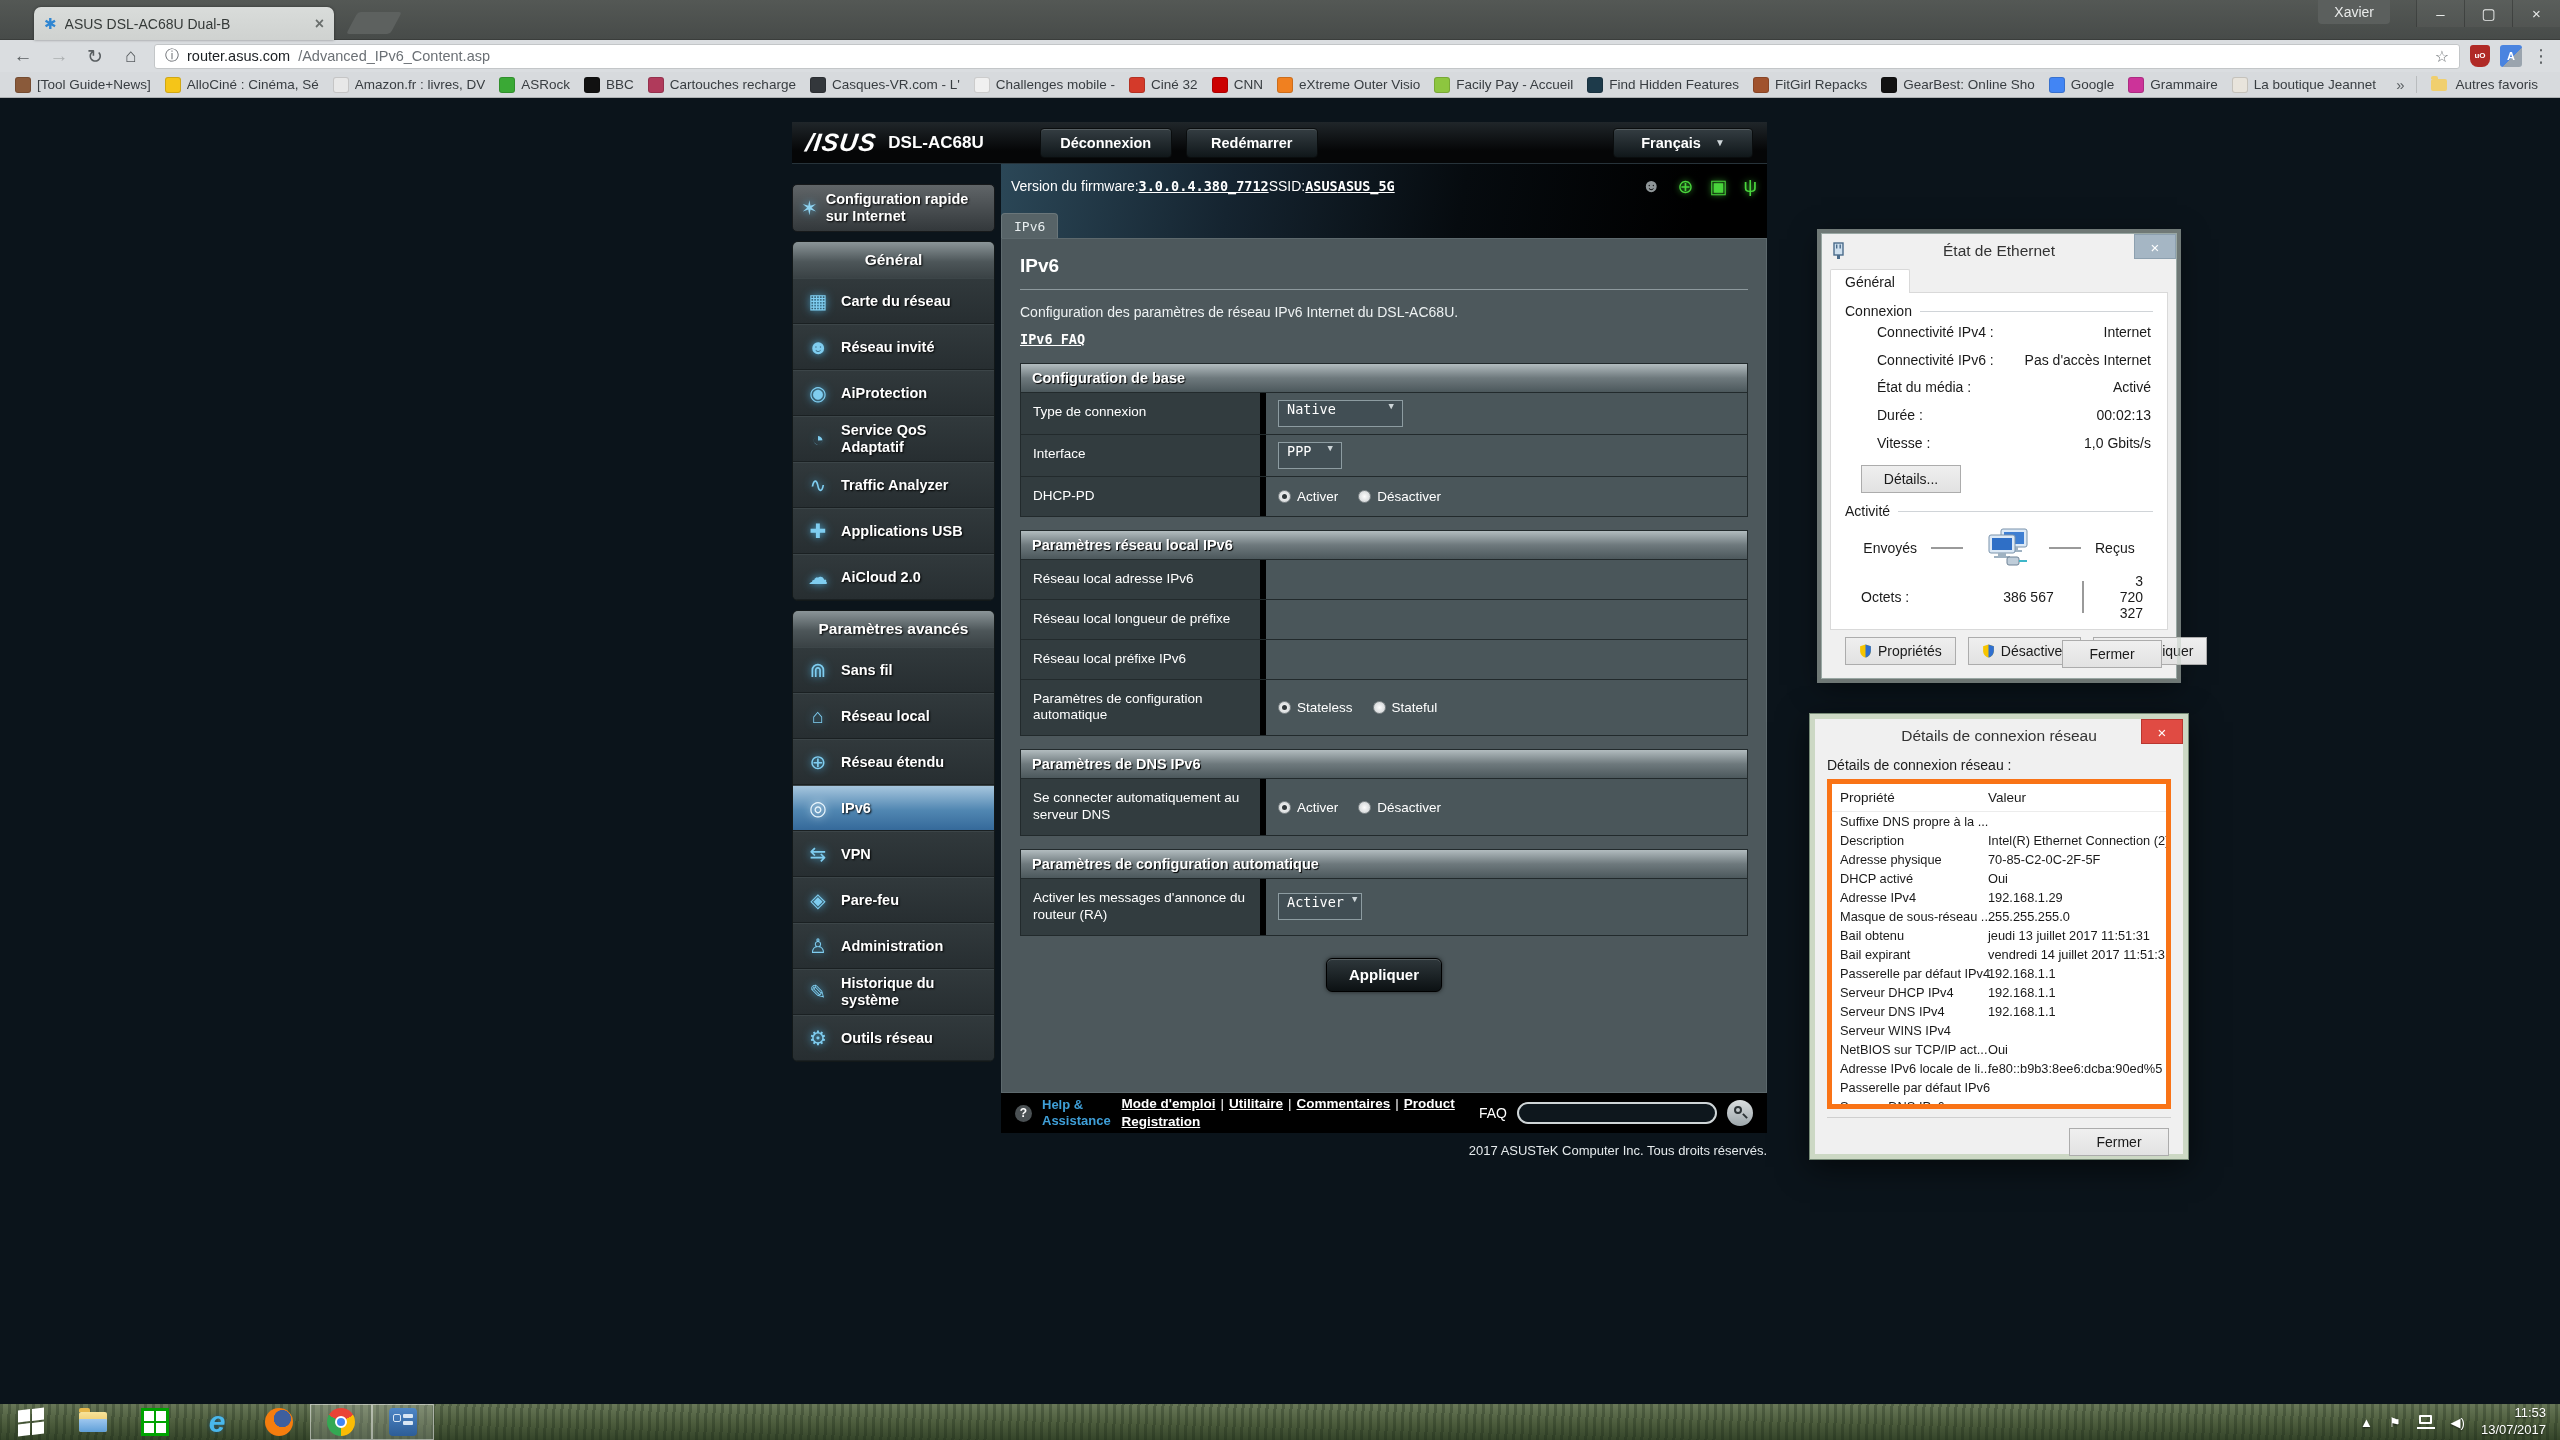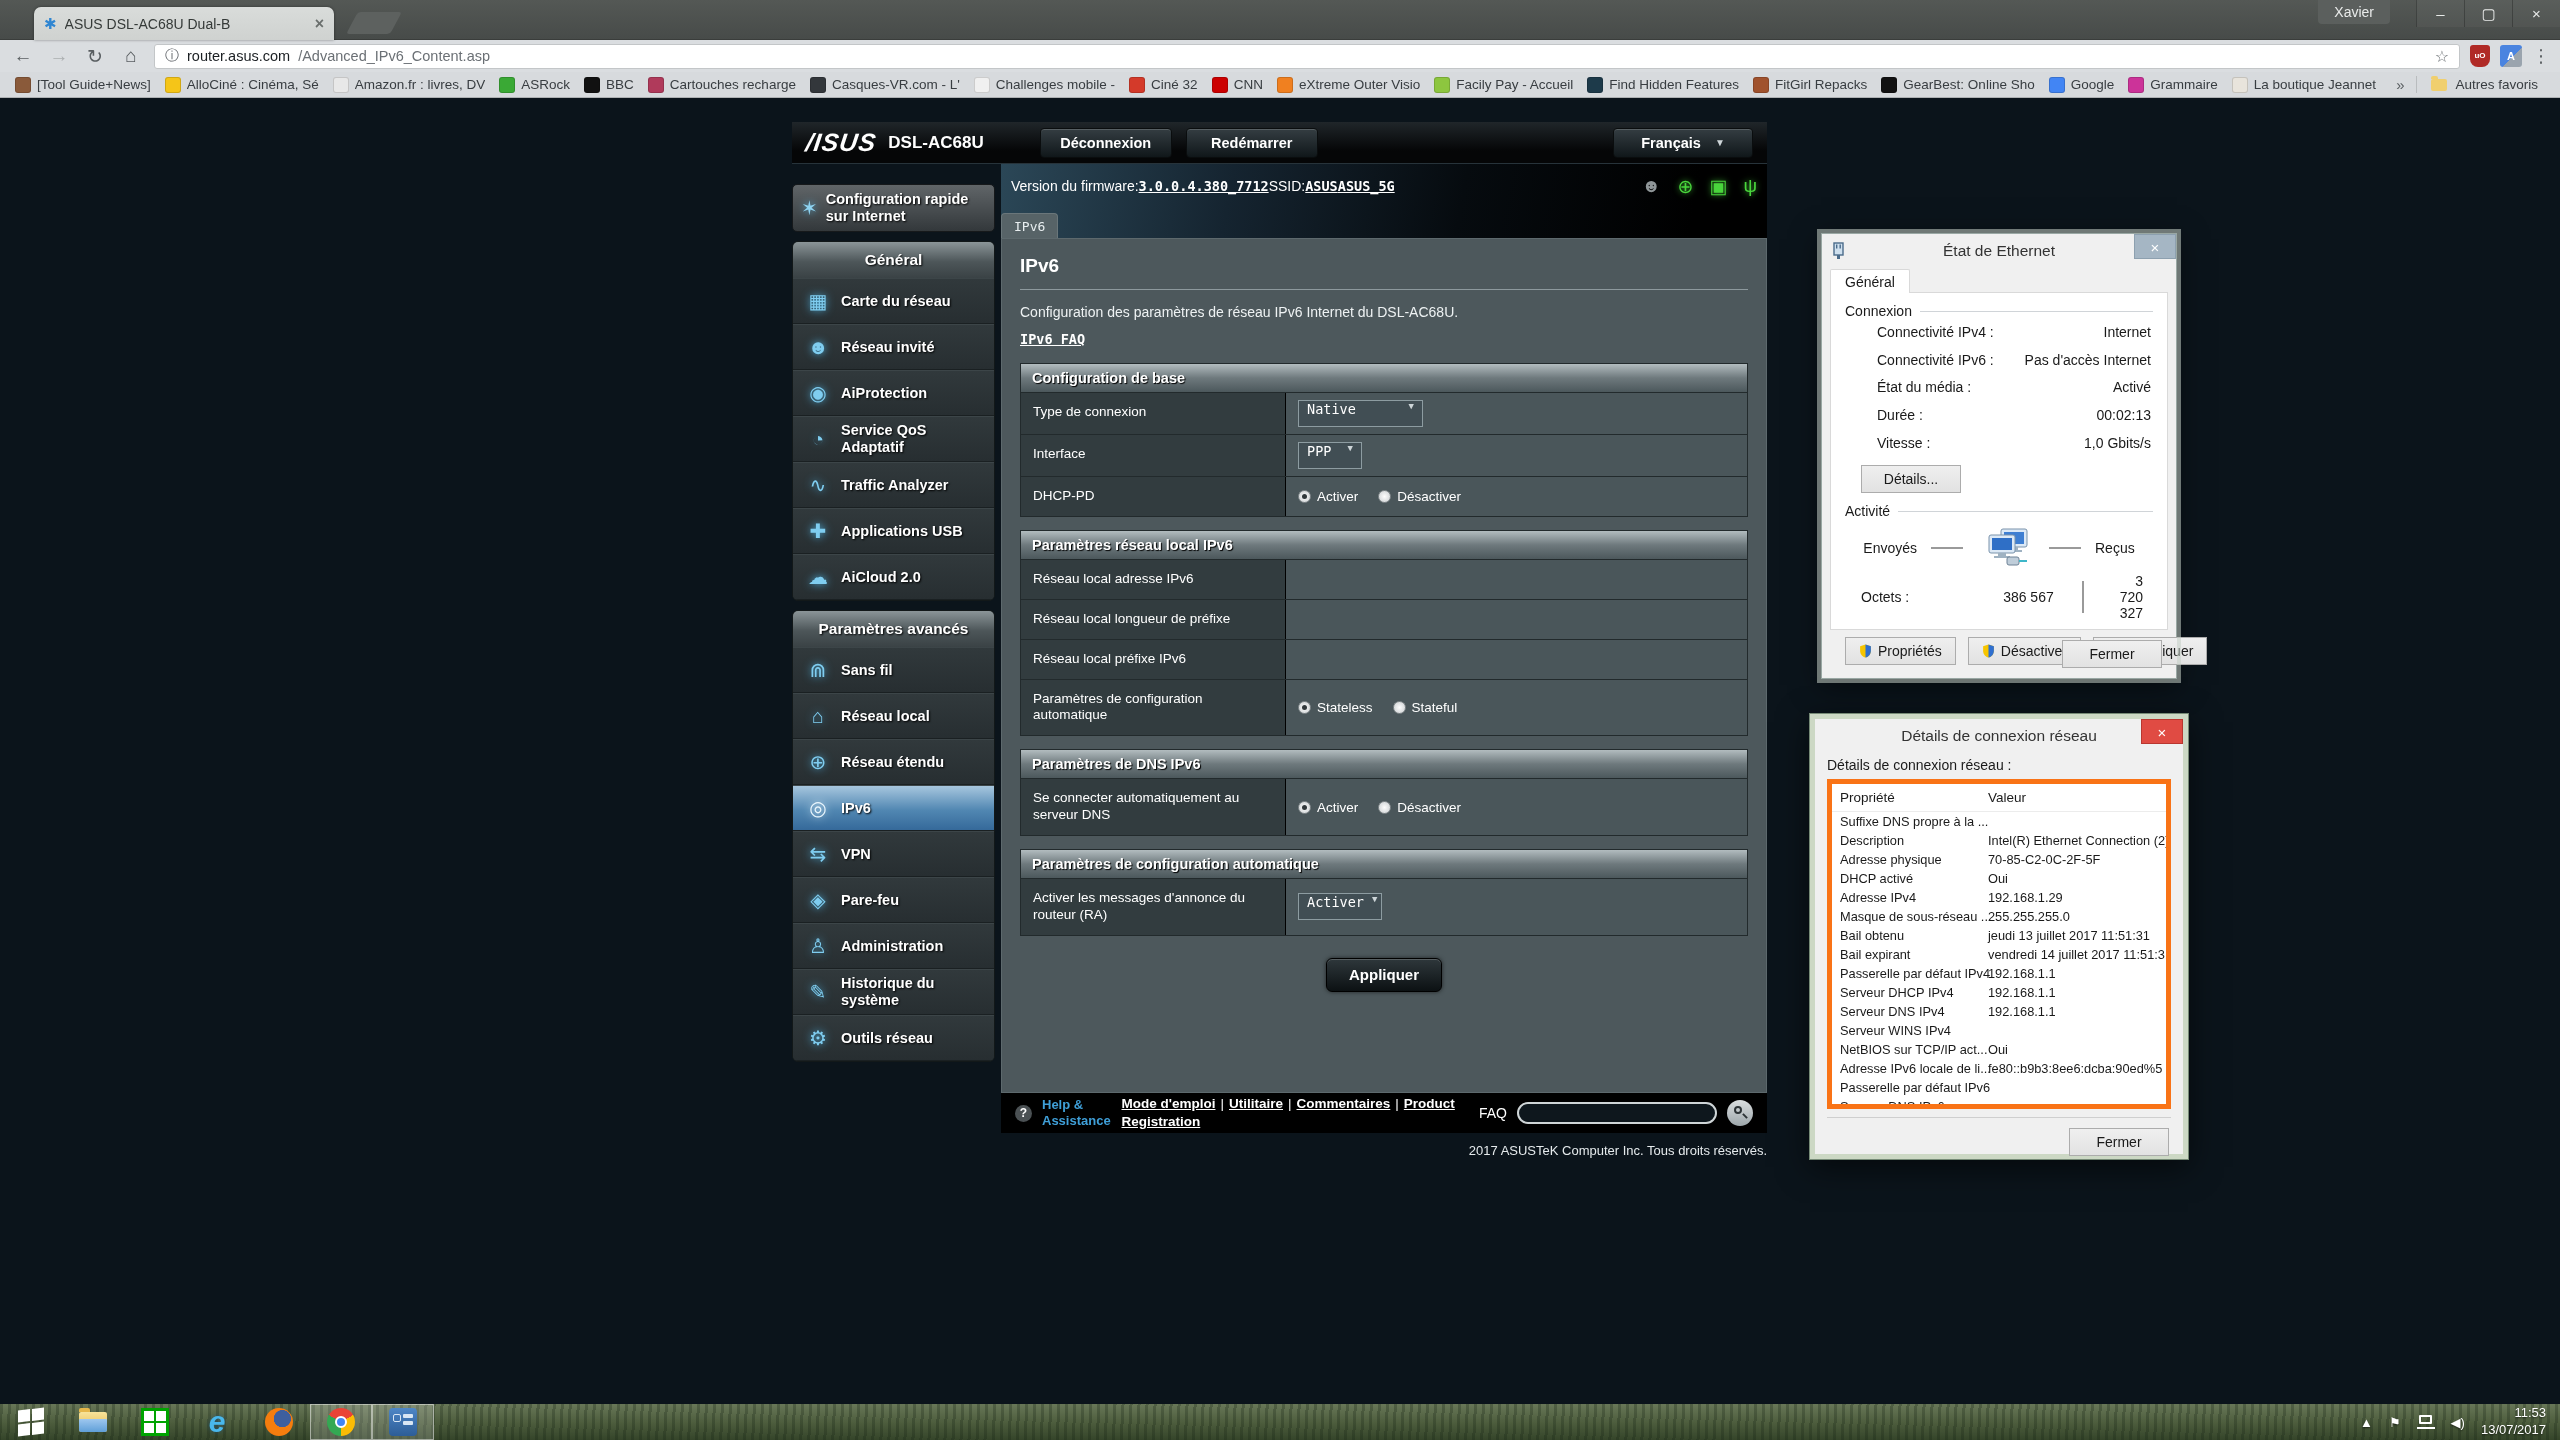--- a/index.html
+++ b/index.html
@@ -113,22 +113,22 @@
   .p-hr { border:none; border-top:1px solid #8d999d; margin:12px 0 14px; }
   .p-desc { color:#eef2f3; font-size:14px; margin-bottom:10px; }
   .p-faq { color:#fff; font-family:"DejaVu Sans Mono", monospace; font-size:13.5px;
            font-weight:bold; text-decoration:underline; display:inline-block; margin-bottom:16px; }
   .sect { margin-bottom:13px; border:1px solid #222a2c; }
   .sect-head { height:29px; background:linear-gradient(#b2bcbf,#6e797d 50%,#4c585c);
                color:#fff; font-size:14.5px; font-weight:bold; line-height:29px;
                padding:0 11px; text-shadow:1px 1px 1px #000; border-bottom:1px solid #222a2c; }
   .trow { display:flex; border-bottom:1px solid #222a2c; }
   .trow:last-child { border-bottom:none; }
-  .tlabel { width:265px; flex:none; background:#323c3f; color:#fff; font-size:13.5px;
-            padding:11px 12px; border-right:1px solid #000000; line-height:1.25; }
+  .tlabel { width:245px; flex:none; background:#323c3f; color:#fff; font-size:13.5px;
+            padding:11px 12px; border-right:6px solid #000000; line-height:1.25; }
   .tvalue { flex:1; background:#4a565a; padding:7px 12px; display:flex; align-items:center; gap:20px; }
   .select { height:27px; background:#414e54; border:1px solid #8d9ca1; display:flex;
             padding:0 8px; color:#fff;
             font-family:"DejaVu Sans Mono", monospace; font-size:13.5px; }
   .select .sv { flex:1; }
   .select .sa { font-size:9px; color:#cdd5d8; margin-left:8px; }
   .radio-opt { display:flex; align-items:center; gap:6px; color:#fff; font-size:13.5px; }
   .radio { width:13px; height:13px; border-radius:50%; background:radial-gradient(#fdfdfd,#c9cdcf);
            border:1px solid #838a8d; position:relative; display:inline-block; }
   .radio.on::after { content:""; position:absolute; left:3px; top:3px; width:5px; height:5px;

